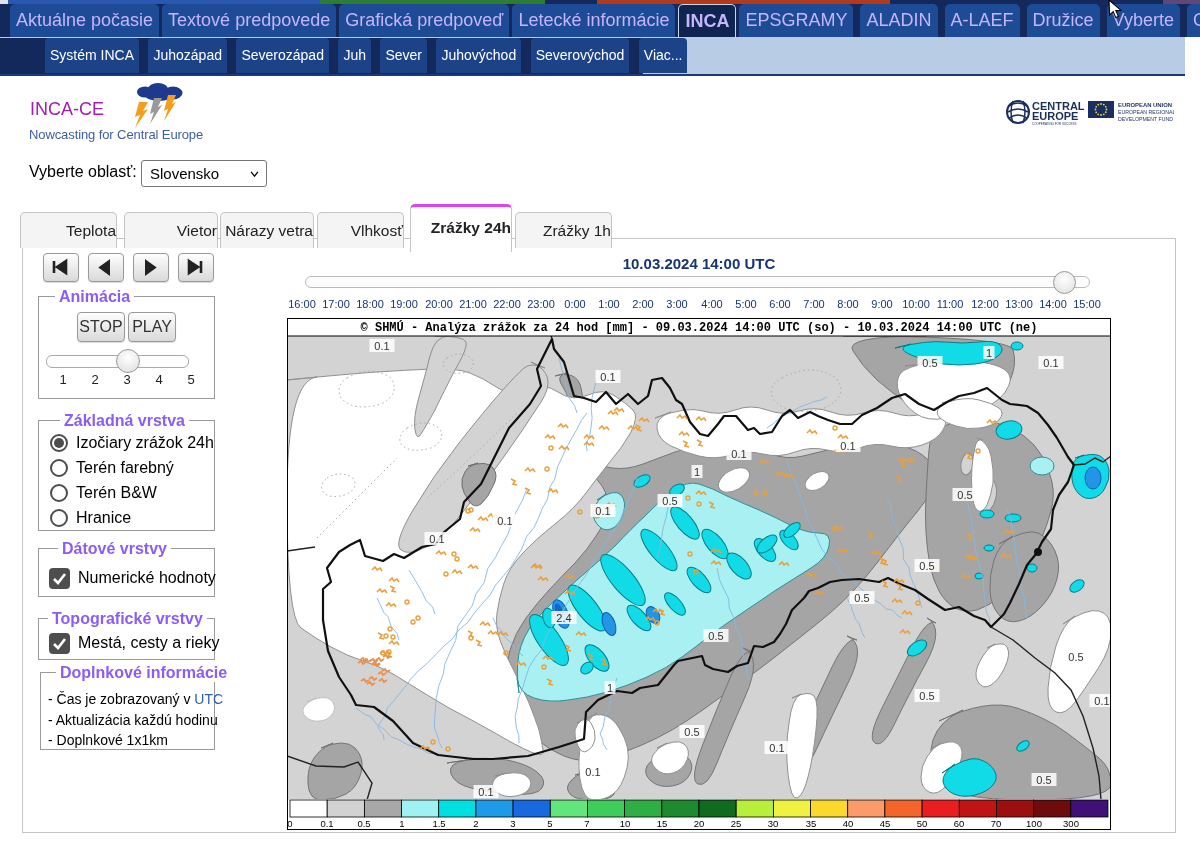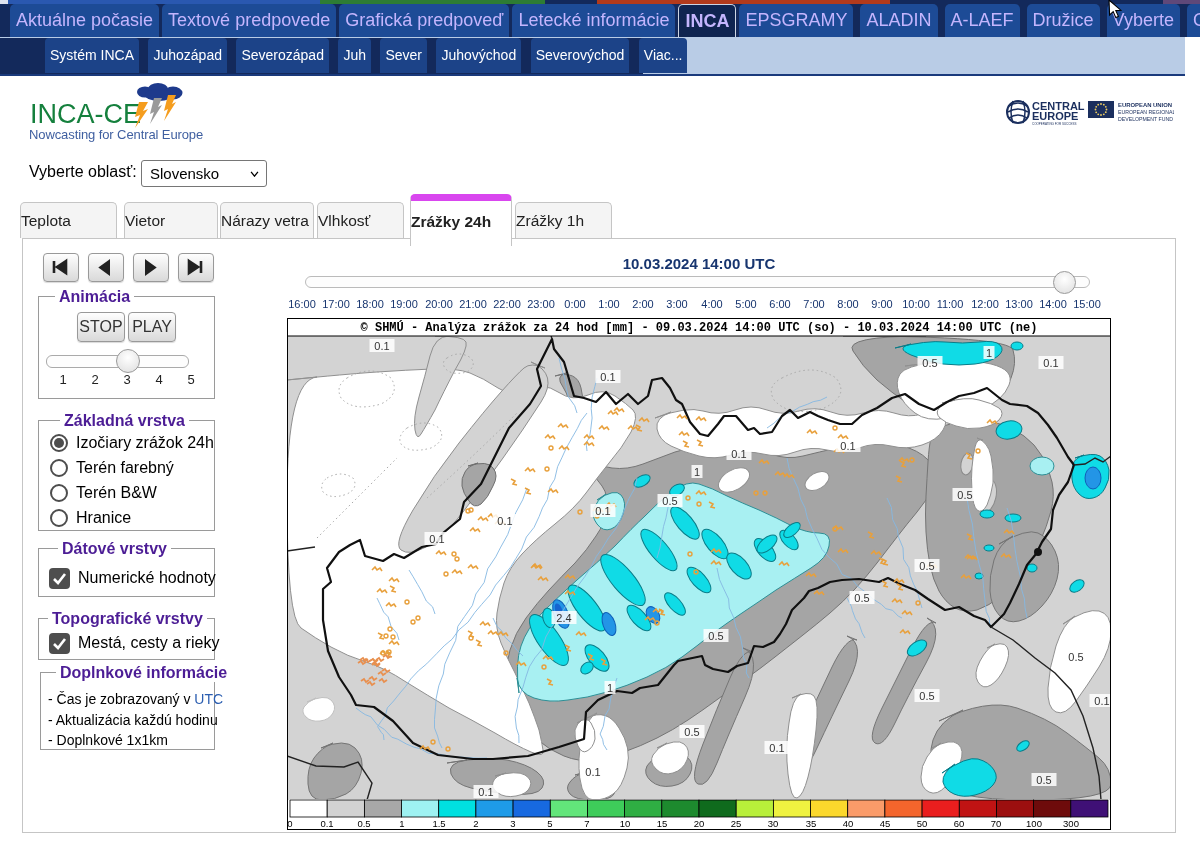--- a/index.html
+++ b/index.html
@@ -2,25 +2,25 @@
 <html><head><meta charset="utf-8">
 <style>
 html,body{margin:0;padding:0;background:#fff;}
 body{font-family:"Liberation Sans",sans-serif;width:1200px;height:850px;position:relative;overflow:hidden;}
 .abs{position:absolute;}
 .t1{background:#1d4b96;color:#c4b5fd;font-size:18px;border-radius:5px 5px 0 0;
     display:inline-block;padding:0 6px;height:33px;line-height:33px;vertical-align:top;margin-right:3px;}
 .t2{background:#1c4388;color:#fff;font-size:14px;border-radius:4px 4px 0 0;
     display:inline-block;padding:0 5px;height:35px;line-height:35px;vertical-align:top;margin-right:5px;}
 .fs{position:absolute;border:1px solid #9a9a9a;background:transparent;margin:0;padding:0;box-sizing:border-box;}
-.leg{position:absolute;background:#fff;color:#4c1d95;font-weight:bold;font-size:16px;padding:0 4px;white-space:nowrap;}
+.leg{position:absolute;background:#fff;color:#8b5cf6;font-weight:bold;font-size:16px;padding:0 4px;white-space:nowrap;}
 .btn{position:absolute;border:1px solid #999;border-radius:4px;background:linear-gradient(#fefefe,#d9d9d9);box-shadow:0 1px 1px rgba(0,0,0,.15);}
 .radio{position:absolute;width:14px;height:14px;border:2px solid #4d4d4d;border-radius:50%;background:#fff;}
 .jtab{position:absolute;background:#f4f4f4;border:1px solid #c5c5c5;border-bottom:none;border-radius:5px 5px 0 0;
-      color:#222;font-size:15.5px;text-align:left;}
+      color:#222;font-size:15.5px;text-align:right;margin-top:10px;}
 .tl{position:absolute;color:#17356f;font-size:11px;transform:translateX(-50%);white-space:nowrap;}
 </style></head>
 <body>
 
 <div class="abs" style="left:0;top:0;width:1200px;height:37px;background:#13295b;"></div>
 <div class="abs" style="left:0px;top:0;width:8px;height:4px;background:#dfe3ee;"></div>
 <div class="abs" style="left:8px;top:0;width:312px;height:4px;background:#2a58b0;"></div>
 <div class="abs" style="left:320px;top:0;width:225px;height:4px;background:#2d7c34;"></div>
 <div class="abs" style="left:597px;top:0;width:293px;height:4px;background:#b23a1c;"></div>
 <div class="abs" style="left:1163px;top:0;width:37px;height:4px;background:#5f4879;"></div>
@@ -49,21 +49,21 @@
 <span class="t2">Juh</span>
 <span class="t2">Sever</span>
 <span class="t2">Juhovýchod</span>
 <span class="t2">Severovýchod</span>
 <span class="t2">Viac...</span>
 </div>
 <div class="abs" style="left:0;top:74px;width:1185px;height:2px;background:#1a3a7c;"></div>
 <svg class="abs" style="left:1107px;top:0;" width="20" height="20" viewBox="0 0 20 20">
 <path d="M2,0 L2.6,15 L6.2,11.6 L8.8,17.6 L11.4,16.4 L8.8,10.6 L13.8,10.2 Z" fill="#fff" stroke="#000" stroke-width="1.1"></path>
   </svg>
-<div class="abs" style="left:30px;top:99px;font-size:27px;color:#15803d;">INCA-CE</div>
+<div class="abs" style="left:30px;top:99px;font-size:18px;color:#a21caf;">INCA-CE</div>
 <div class="abs" style="left:29px;top:127px;font-size:13px;color:#3f5fa0;letter-spacing:-0.1px;">Nowcasting for Central Europe</div>
 <svg class="abs" style="left:131px;top:82px;" width="62" height="50" viewBox="0 0 62 50">
 <g fill="#1e3a8c">
 <ellipse cx="14" cy="10" rx="8" ry="5.5"></ellipse>
 <ellipse cx="27" cy="7" rx="10" ry="6"></ellipse>
 <ellipse cx="42" cy="11" rx="9.5" ry="6.5"></ellipse>
 <ellipse cx="28" cy="13" rx="14" ry="6"></ellipse>
 </g>
 <path d="M8,20 L17,20 L12,29 L17,27 L4,46 L9,33 L4,35 Z" fill="#f59d1e"></path>
 <path d="M23,16 L31,16 L27,25 L31,23 L19,42 L23,30 L19,32 Z" fill="#9a9a9a"></path>
@@ -106,21 +106,21 @@
 <div class="abs" style="left:141px;top:160px;width:126px;height:27px;border:1px solid #767676;border-radius:3px;background:#fff;font-size:15px;line-height:25px;padding-left:8px;box-sizing:border-box;">Slovensko
 <svg class="abs" style="right:7px;top:10px;" width="9" height="6" viewBox="0 0 10 7">
       <path d="M1,1 L5,6 L9,1" fill="none" stroke="#000" stroke-width="1.5"></path>
     </svg></div>
 <div class="abs" style="left:22px;top:238px;width:1152px;height:593px;border:1px solid #c5c5c5;background:#fff;"></div>
 <div class="jtab" style="left:20px;top:202px;width:95px;height:35px;line-height:35px;">Teplota</div>
 <div class="jtab" style="left:124px;top:202px;width:92px;height:35px;line-height:35px;">Vietor</div>
 <div class="jtab" style="left:220px;top:202px;width:92px;height:35px;line-height:35px;">Nárazy vetra</div>
 <div class="jtab" style="left:317px;top:202px;width:85px;height:35px;line-height:35px;">Vlhkosť</div>
 <div class="jtab" style="left:515px;top:202px;width:95px;height:35px;line-height:35px;">Zrážky 1h</div>
-<div class="jtab" style="left:410px;top:194px;width:100px;height:45px;line-height:42px;background:#fff;border-top:7px solid #d946ef;font-weight:bold;z-index:3;">Zrážky 24h</div>
+<div class="jtab" style="left:410px;top:194px;width:100px;height:45px;line-height:42px;background:#fff;border-top:3px solid #d946ef;font-weight:bold;z-index:3;">Zrážky 24h</div>
 <div class="btn" style="left:43px;top:253px;width:34px;height:27px;"><svg width="32" height="26" viewBox="0 0 32 26">
       <path d="M10,7 v12 M22,7 l-9,6 9,6 z" stroke="#222" stroke-width="2.6" fill="#222"></path>
     </svg></div>
 <div class="btn" style="left:88px;top:253px;width:34px;height:27px;"><svg width="32" height="26" viewBox="0 0 32 26">
       <path d="M20,7 l-9,6.5 9,6.5 z" stroke="#222" stroke-width="2" fill="#222"></path>
     </svg></div>
 <div class="btn" style="left:133px;top:253px;width:34px;height:27px;"><svg width="32" height="26" viewBox="0 0 32 26">
       <path d="M12,7 l9,6.5 -9,6.5 z" stroke="#222" stroke-width="2" fill="#222"></path>
     </svg></div>
 <div class="btn" style="left:178px;top:253px;width:34px;height:27px;"><svg width="32" height="26" viewBox="0 0 32 26">

